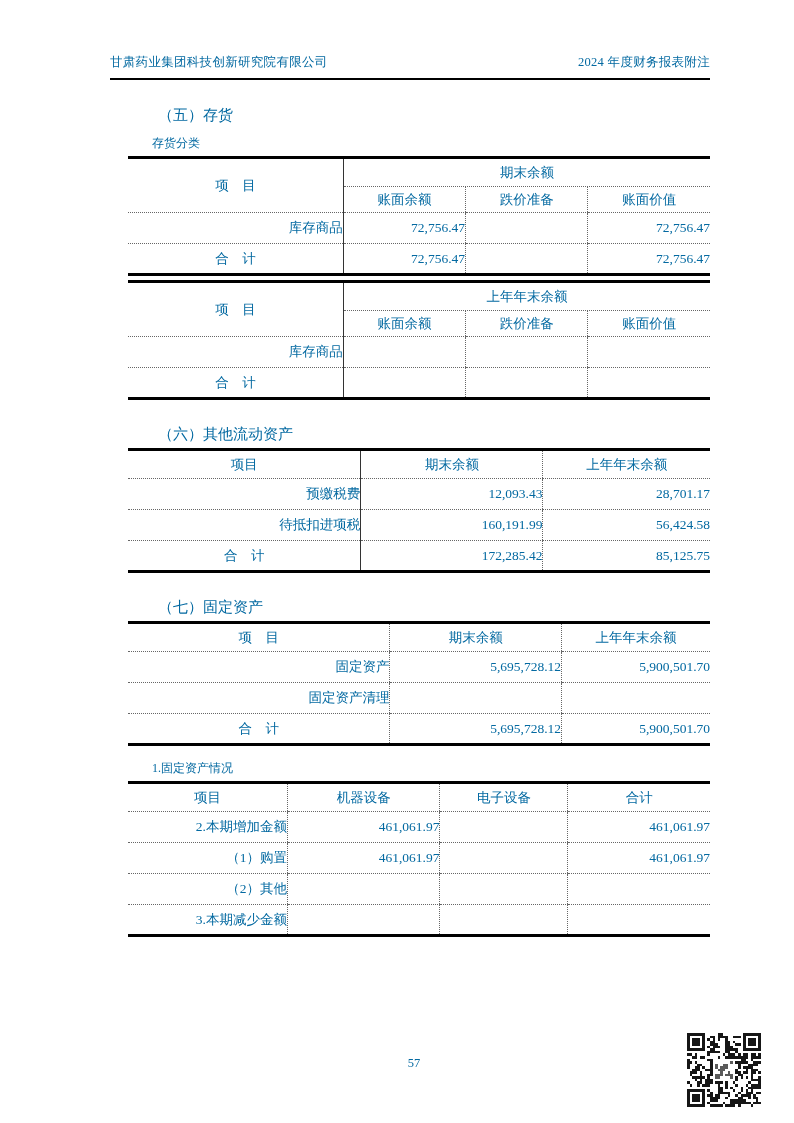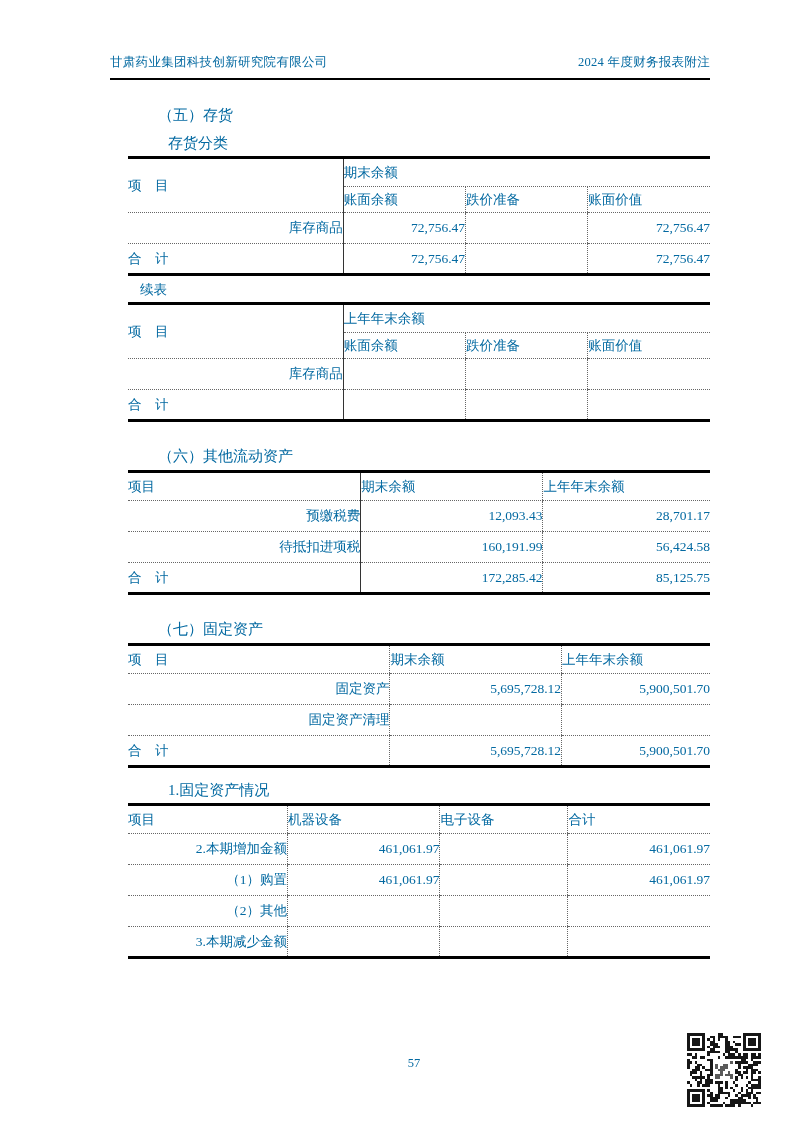--- a/index.html
+++ b/index.html
@@ -16,41 +16,41 @@
   }
   
   .doc-header {
     display:flex; justify-content:space-between; align-items:flex-end;
     font-size:12.5px; letter-spacing:.3px;
     padding-bottom:7px; border-bottom:2px solid #000;
   }
   
   .sec-title  { font-size:15px; font-weight:normal; margin:25px 0 0 48px; line-height:20px; }
   .sec-title.mt-s { margin-top:24px; }
-  .sub-label  { font-size:15px; margin:9px 0 0 58px; line-height:18px; }
+  .sub-label  { font-size:12px; margin:9px 0 0 42px; line-height:18px; }
   .cont-label { font-size:13.5px; margin:5px 0 0 30px; line-height:17px; }
   
   table.tbl {
     border-collapse:collapse; table-layout:fixed;
     width:582px; margin:4px 0 0 18px;
     font-size:13.5px;
     border-top:3px solid #000; border-bottom:3px solid #000;
   }
   .tbl th, .tbl td {
     font-weight:normal; padding:0; vertical-align:middle;
     border-bottom:1px dotted #666;
     overflow:hidden; white-space:nowrap;
   }
   .tbl tr:last-child td { border-bottom:none; }
   .tbl tr { height:31px; }
   .tbl tr.gh-row { height:29px; }
   .tbl tr.ch-row { height:26px; }
   .lbl { text-align:right; padding-left:6px; }
   .num { text-align:right; padding-right:6px; }
-  .ctr { text-align:left; }
+  .ctr { text-align:center; }
   .total td { font-weight:normal; }
   .v-solid { border-left:1px solid #333; }
   .v-dot   { border-left:1px dotted #666; }
   
   .page-footer {
     position:absolute; left:114px; bottom:52px; width:600px;
     text-align:center; font-size:12.5px;
   }
   .qr {
     position:absolute; left:687px; top:1033px;
@@ -95,21 +95,20 @@
     </tr>
     <tr class="total">
       <td class="ctr">合　计</td>
       <td class="num v-solid">72,756.47</td>
       <td class="num v-dot"></td>
       <td class="num v-dot">72,756.47</td>
     </tr>
   </tbody>
     </table>
 
-  <div class="cont-label">续表</div>
 
   <table class="tbl">
     <colgroup>
         <col style="width:37%">
         <col style="width:21%">
         <col style="width:21%">
         <col style="width:21%">
       </colgroup>
     <tbody>
         <tr class="gh-row">

